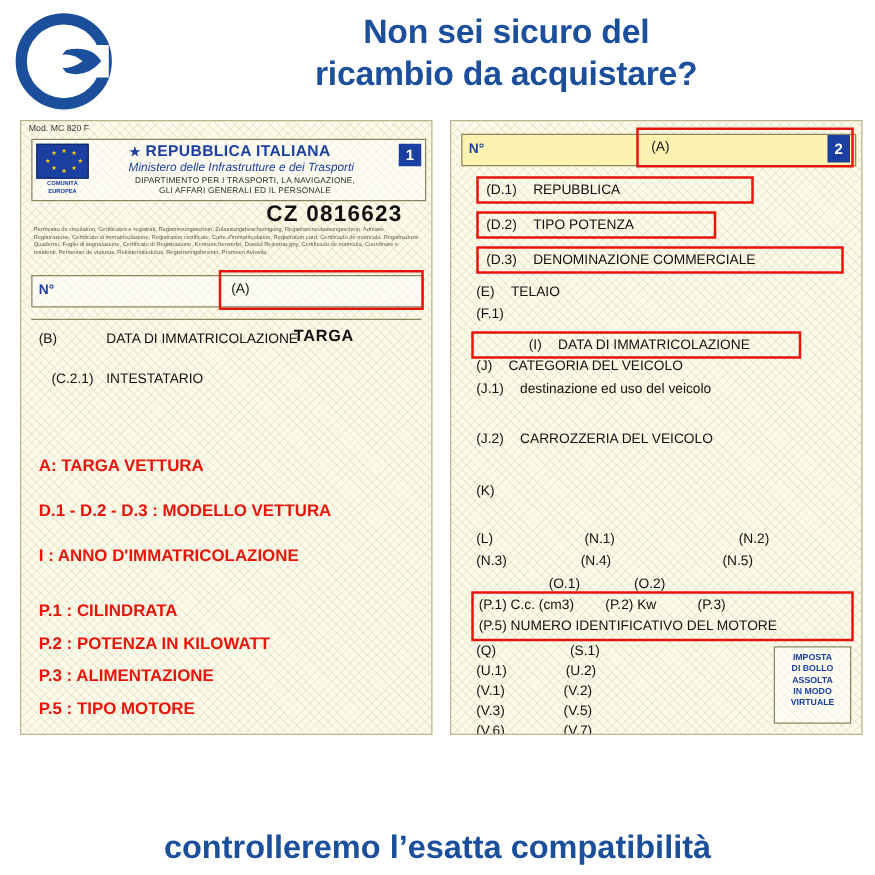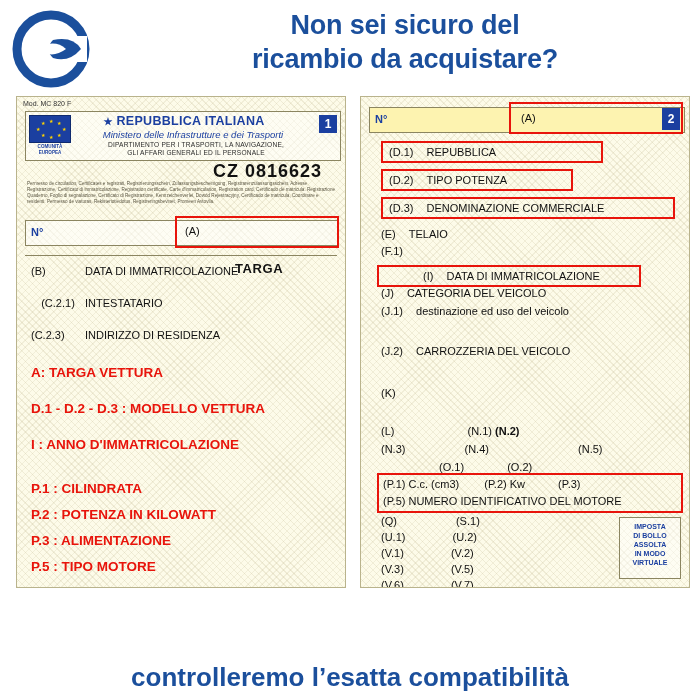--- a/index.html
+++ b/index.html
@@ -222,23 +222,20 @@
       <div class="targa-txt">TARGA</div>
 
       <div class="hline" style="top:158px;"></div>
 
       <div class="lfield" style="top:168px;">
         <span class="code">(B)</span><span>DATA DI IMMATRICOLAZIONE</span>
       </div>
       <div class="lfield" style="top:200px;text-align:center;">
         <span class="code">(C.2.1)</span><span>INTESTATARIO</span>
       </div>
-      <div class="lfield" style="top:232px;">
-        <span class="code">(C.2.3)</span><span>INDIRIZZO DI RESIDENZA</span>
-      </div>
 
       <div class="redtext" style="top:268px;">A: TARGA VETTURA</div>
       <div class="redtext" style="top:304px;">D.1 - D.2 - D.3 : MODELLO VETTURA</div>
       <div class="redtext" style="top:340px;">I : ANNO D'IMMATRICOLAZIONE</div>
       <div class="redtext" style="top:384px;">P.1 : CILINDRATA</div>
       <div class="redtext" style="top:410px;">P.2 : POTENZA IN KILOWATT</div>
       <div class="redtext" style="top:436px;">P.3 : ALIMENTAZIONE</div>
       <div class="redtext" style="top:462px;">P.5 :  TIPO MOTORE</div>
     </div>
   </div>
@@ -303,21 +300,21 @@
         <span style="margin-left:10px;">CARROZZERIA DEL VEICOLO</span>
       </div>
 
       <div class="rfield" style="left:20px;top:290px;">
         <span>(K)</span>
       </div>
 
       <div class="rfield" style="left:20px;top:328px;">
         <span>(L)</span>
         <span style="margin-left:70px;">(N.1)</span>
-        <span style="font-weight:bold;">(N.2)</span>
+        <span style="margin-left:96px;">(N.2)</span>
       </div>
       <div class="rfield" style="left:20px;top:346px;">
         <span>(N.3)</span>
         <span style="margin-left:56px;">(N.4)</span>
         <span style="margin-left:86px;">(N.5)</span>
       </div>
       <div class="rfield" style="left:78px;top:364px;">
         <span>(O.1)</span>
         <span style="margin-left:40px;">(O.2)</span>
       </div>

